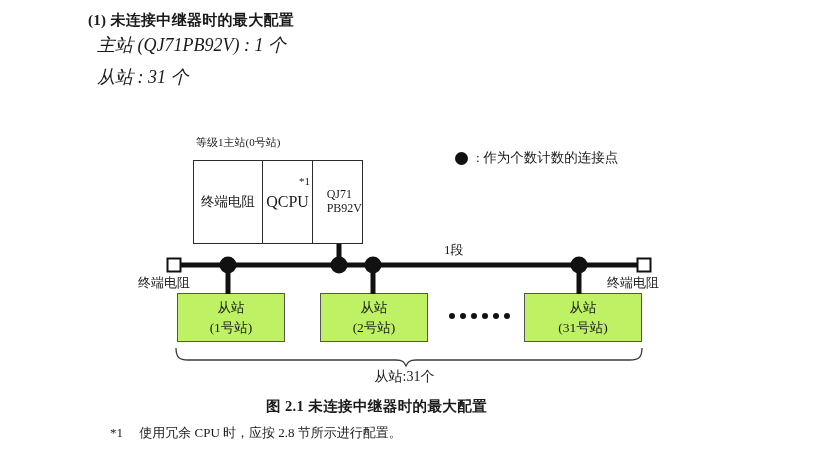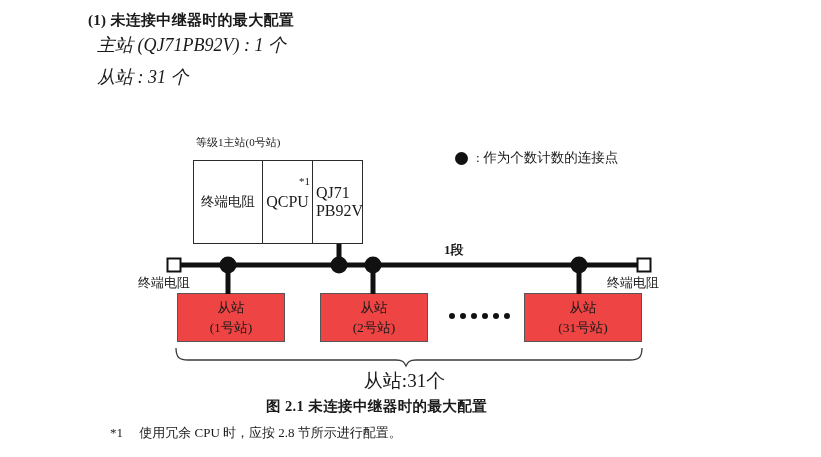--- a/index.html
+++ b/index.html
@@ -89,38 +89,37 @@
     box-sizing: border-box;
     display: flex;
     align-items: center;
     justify-content: center;
     font-size: 13.5px;
     line-height: 1.15;
     text-align: center;
   }
   #cell-power { width: 69px; border-right: 1.3px solid #2b2b2b; }
   #cell-cpu   { width: 50px; border-right: 1.3px solid #2b2b2b; }
-  #cell-pb    { width: 49px; justify-content: center; padding-left: 4px; font-size: 16px; }
+  #cell-pb    { width: 49px; justify-content: flex-end; padding-left: 4px; font-size: 12px; }
   #cpu-label { font-size: 16px; }
   #cpu-footnote {
     position: absolute;
     top: 14px;
     right: 2px;
     font-size: 11px;
     font-weight: normal;
   }
   #pb-label { text-align: left; }
 
   
   #segment-label {
     left: 444px;
     top: 241px;
     font-size: 13px;
     white-space: nowrap;
-    font-weight: bold;
   }
   #term-left-label {
     left: 138px;
     top: 274px;
     font-size: 13px;
     white-space: nowrap;
   }
   #term-right-label {
     left: 607px;
     top: 274px;
@@ -133,21 +132,21 @@
     border: 1.3px solid #555555;
     box-sizing: border-box;
     display: flex;
     flex-direction: column;
     align-items: center;
     justify-content: center;
     font-size: 13.5px;
     line-height: 1.45;
     top: 293px;
     height: 49px;
-    background: #ef4444;
+    background: #bef264;
   }
   #slave-1  { left: 177px; width: 108px; }
   #slave-2  { left: 320px; width: 108px; }
   #slave-31 { left: 524px; width: 118px; }
 
   
   #ellipsis {
     left: 449px;
     top: 313px;
     display: flex;
@@ -160,21 +159,21 @@
     background: #111111;
     display: block;
   }
 
   
   #brace-caption {
     left: 0px;
     top: 368px;
     width: 821px;
     text-align: center;
-    font-size: 19px;
+    font-size: 14px;
   }
   #brace-caption span { margin-left: -12px; }
 
   
   #figure-caption {
     left: 0px;
     top: 397px;
     width: 753px;
     text-align: center;
     font-size: 14.5px;

